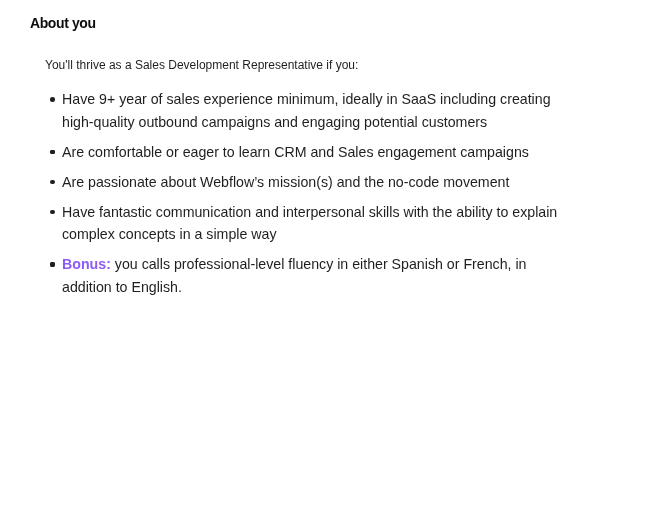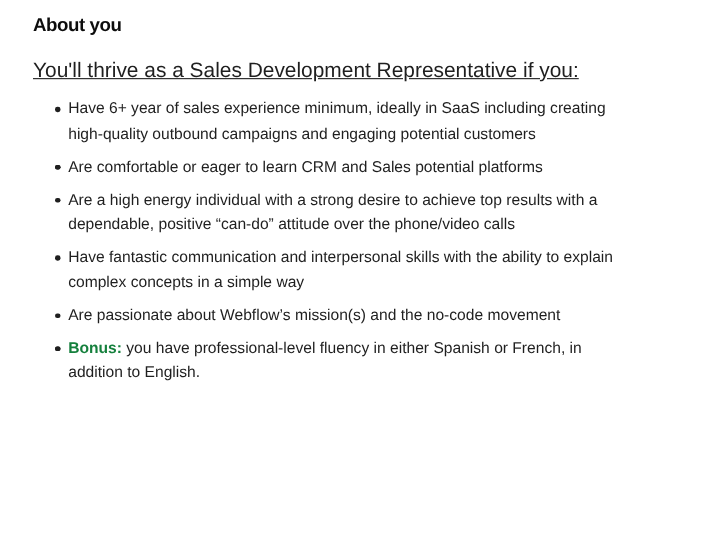--- a/index.html
+++ b/index.html
@@ -13,33 +13,32 @@
     overflow: hidden;
     font-family: "Liberation Sans", "DejaVu Sans", sans-serif;
     color: #1a1a1a;
   }
   .doc {
     position: relative;
     padding-left: 30px;
     padding-top: 9px;
   }
   .title {
-    font-size: 17px;
+    font-size: 14px;
     font-weight: 700;
     letter-spacing: -0.4px;
     margin: 0;
     line-height: 28px;
     color: #0d0d0d;
   }
   .intro {
-    margin: 18px 0 0 0;
-    font-size: 19px;
+    margin: 18px 0 0 15px;
+    font-size: 12px;
     line-height: 20px;
     color: #1f1f1f;
-    text-decoration: underline;
   }
   .list {
     list-style: none;
     margin: 13px 0 0 0;
     padding: 0 0 0 20px;
   }
   .list li {
     position: relative;
     padding-left: 12px;
     font-size: 14.2px;
@@ -52,32 +51,31 @@
     position: absolute;
     left: 0;
     top: 9px;
     width: 4.5px;
     height: 4.5px;
     border-radius: 50%;
     background: #1f1f1f;
   }
   .bold {
     font-weight: 700;
-    color: #15803d;
+    color: #8b5cf6;
   }
 </style>
 </head>
 <body>
 
 <div class="doc">
   <h2 class="title">About you</h2>
   <p class="intro">You'll thrive as a Sales Development Representative if you:</p>
   <ul class="list">
-    <li><span class="bullet"></span><span>Have 6+ year of sales experience minimum, ideally in SaaS including creating high-quality outbound campaigns and engaging potential customers</span></li>
+    <li><span class="bullet"></span><span>Have 9+ year of sales experience minimum, ideally in SaaS including creating high-quality outbound campaigns and engaging potential customers</span></li>
     <li><span class="bullet"></span></li>
-    <li><span class="bullet"></span><span>Are comfortable or eager to learn CRM and Sales potential platforms</span></li>
-    <li><span class="bullet"></span><span>Are a high energy individual with a strong desire to achieve top results with a dependable, positive “can-do” attitude over the phone/video calls</span></li>
+    <li><span class="bullet"></span><span>Are comfortable or eager to learn CRM and Sales engagement campaigns</span></li>
+    <li><span class="bullet"></span><span>Are passionate about Webflow’s mission(s) and the no-code movement</span></li>
     <li><span class="bullet"></span><span>Have fantastic communication and interpersonal skills with the ability to explain complex concepts in a simple way</span></li>
-    <li><span class="bullet"></span><span>Are passionate about Webflow’s mission(s) and the no-code movement</span></li>
     <li><span class="bullet"></span></li>
-    <li><span class="bullet"></span><span class="bold">Bonus:</span><span> you have professional-level fluency in either Spanish or French, in addition to English.</span></li>
+    <li><span class="bullet"></span><span class="bold">Bonus:</span><span> you calls professional-level fluency in either Spanish or French, in addition to English.</span></li>
   </ul>
 </div>
 
 </body></html>

